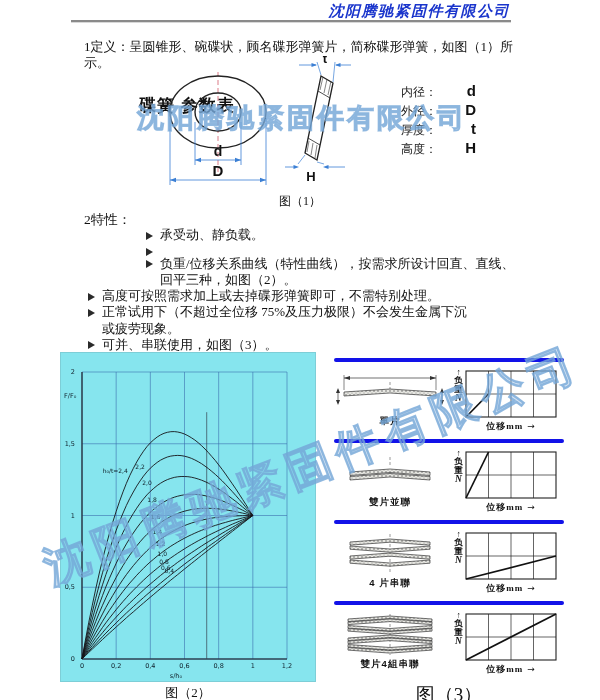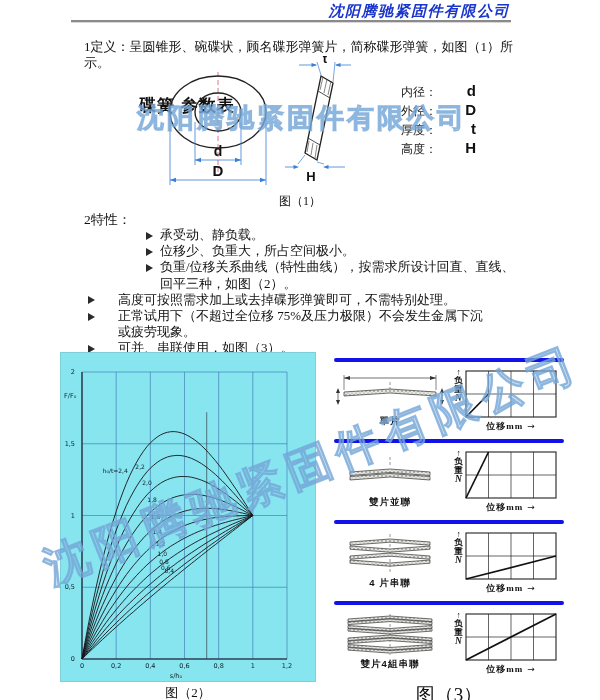--- a/index.html
+++ b/index.html
@@ -19,21 +19,21 @@
   .params{position:absolute;left:388px;top:82px;width:88px;}
   .param-row{display:flex;justify-content:space-between;align-items:baseline;height:19px;}
   .param-label{font-size:12px;color:#222;margin-left:13px;}
   .param-symbol{font-family:"Liberation Sans","DejaVu Sans",sans-serif;font-weight:bold;font-size:15px;}
   .fig1-caption{position:absolute;left:230px;top:193px;width:140px;text-align:center;font-size:12px;}
   
   .feat-heading{position:absolute;left:84px;top:211px;font-size:13.5px;}
   .feat-list{position:absolute;left:0;top:227px;width:600px;}
   .feat-item{display:flex;line-height:16.2px;}
   .feat-item.inner{margin-left:146px;}
-  .feat-item.outer{margin-left:88px;gap:16px;}
+  .feat-item.outer{margin-left:88px;}
   .tri{flex:0 0 auto;width:0;height:0;border-left:7px solid #2a2a2a;border-top:4px solid transparent;
        border-bottom:4px solid transparent;margin:4.5px 7px 0 0;}
   .feat-text{font-size:13px;}
   
   .chart-panel{position:absolute;left:60px;top:352px;width:256px;height:330px;
        background:var(--chart_bg,#86e5ee);box-shadow:inset 0 0 0 1px rgba(120,190,200,0.6);}
   .chart-panel text{font-family:"DejaVu Sans","Liberation Sans",sans-serif;}
   .fig2-caption{position:absolute;left:60px;top:684px;width:256px;text-align:center;font-size:13px;}
   
   .fig3{position:absolute;left:328px;top:352px;width:242px;height:348px;padding-top:6px;box-sizing:border-box;}
@@ -148,23 +148,20 @@
   <div class="feat-heading">2特性：</div>
   <div class="feat-list" id="feat-list">
       <div class="feat-item inner">
         <span class="tri"></span>
         <div class="feat-text">
           <div>承受动、静负载。</div>
         </div>
       </div>
       <div class="feat-item inner">
         <span class="tri"></span>
-        <div class="feat-text">
-          <div>位移少、负重大，所占空间极小。</div>
-        </div>
       </div>
       <div class="feat-item inner">
         <span class="tri"></span>
         <div class="feat-text">
           <div>负重/位移关系曲线（特性曲线），按需求所设计回直、直线、</div>
           <div>回平三种，如图（2）。</div>
         </div>
       </div>
       <div class="feat-item outer">
         <span class="tri"></span>

